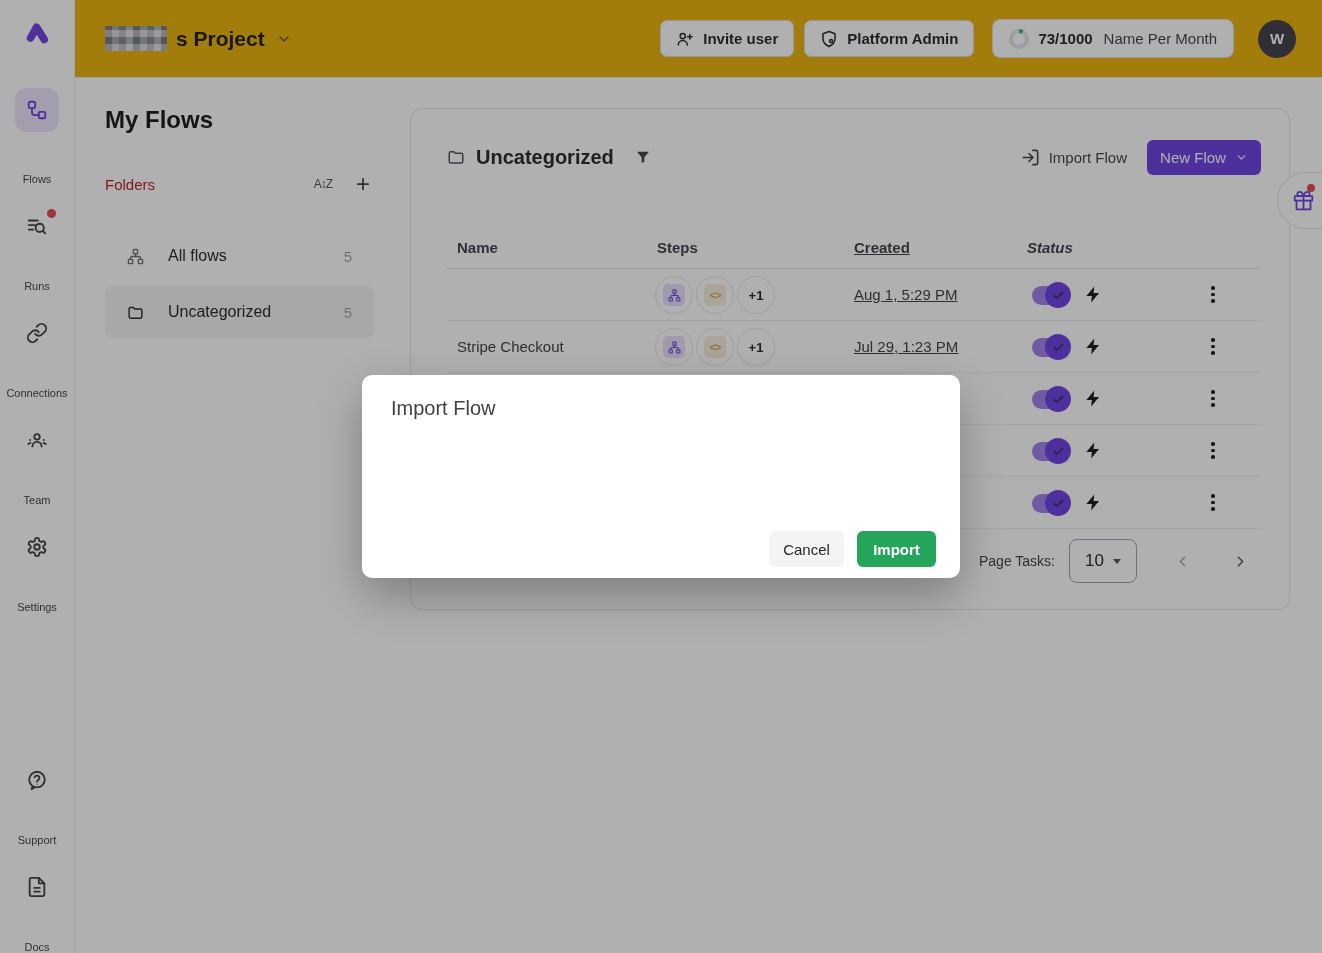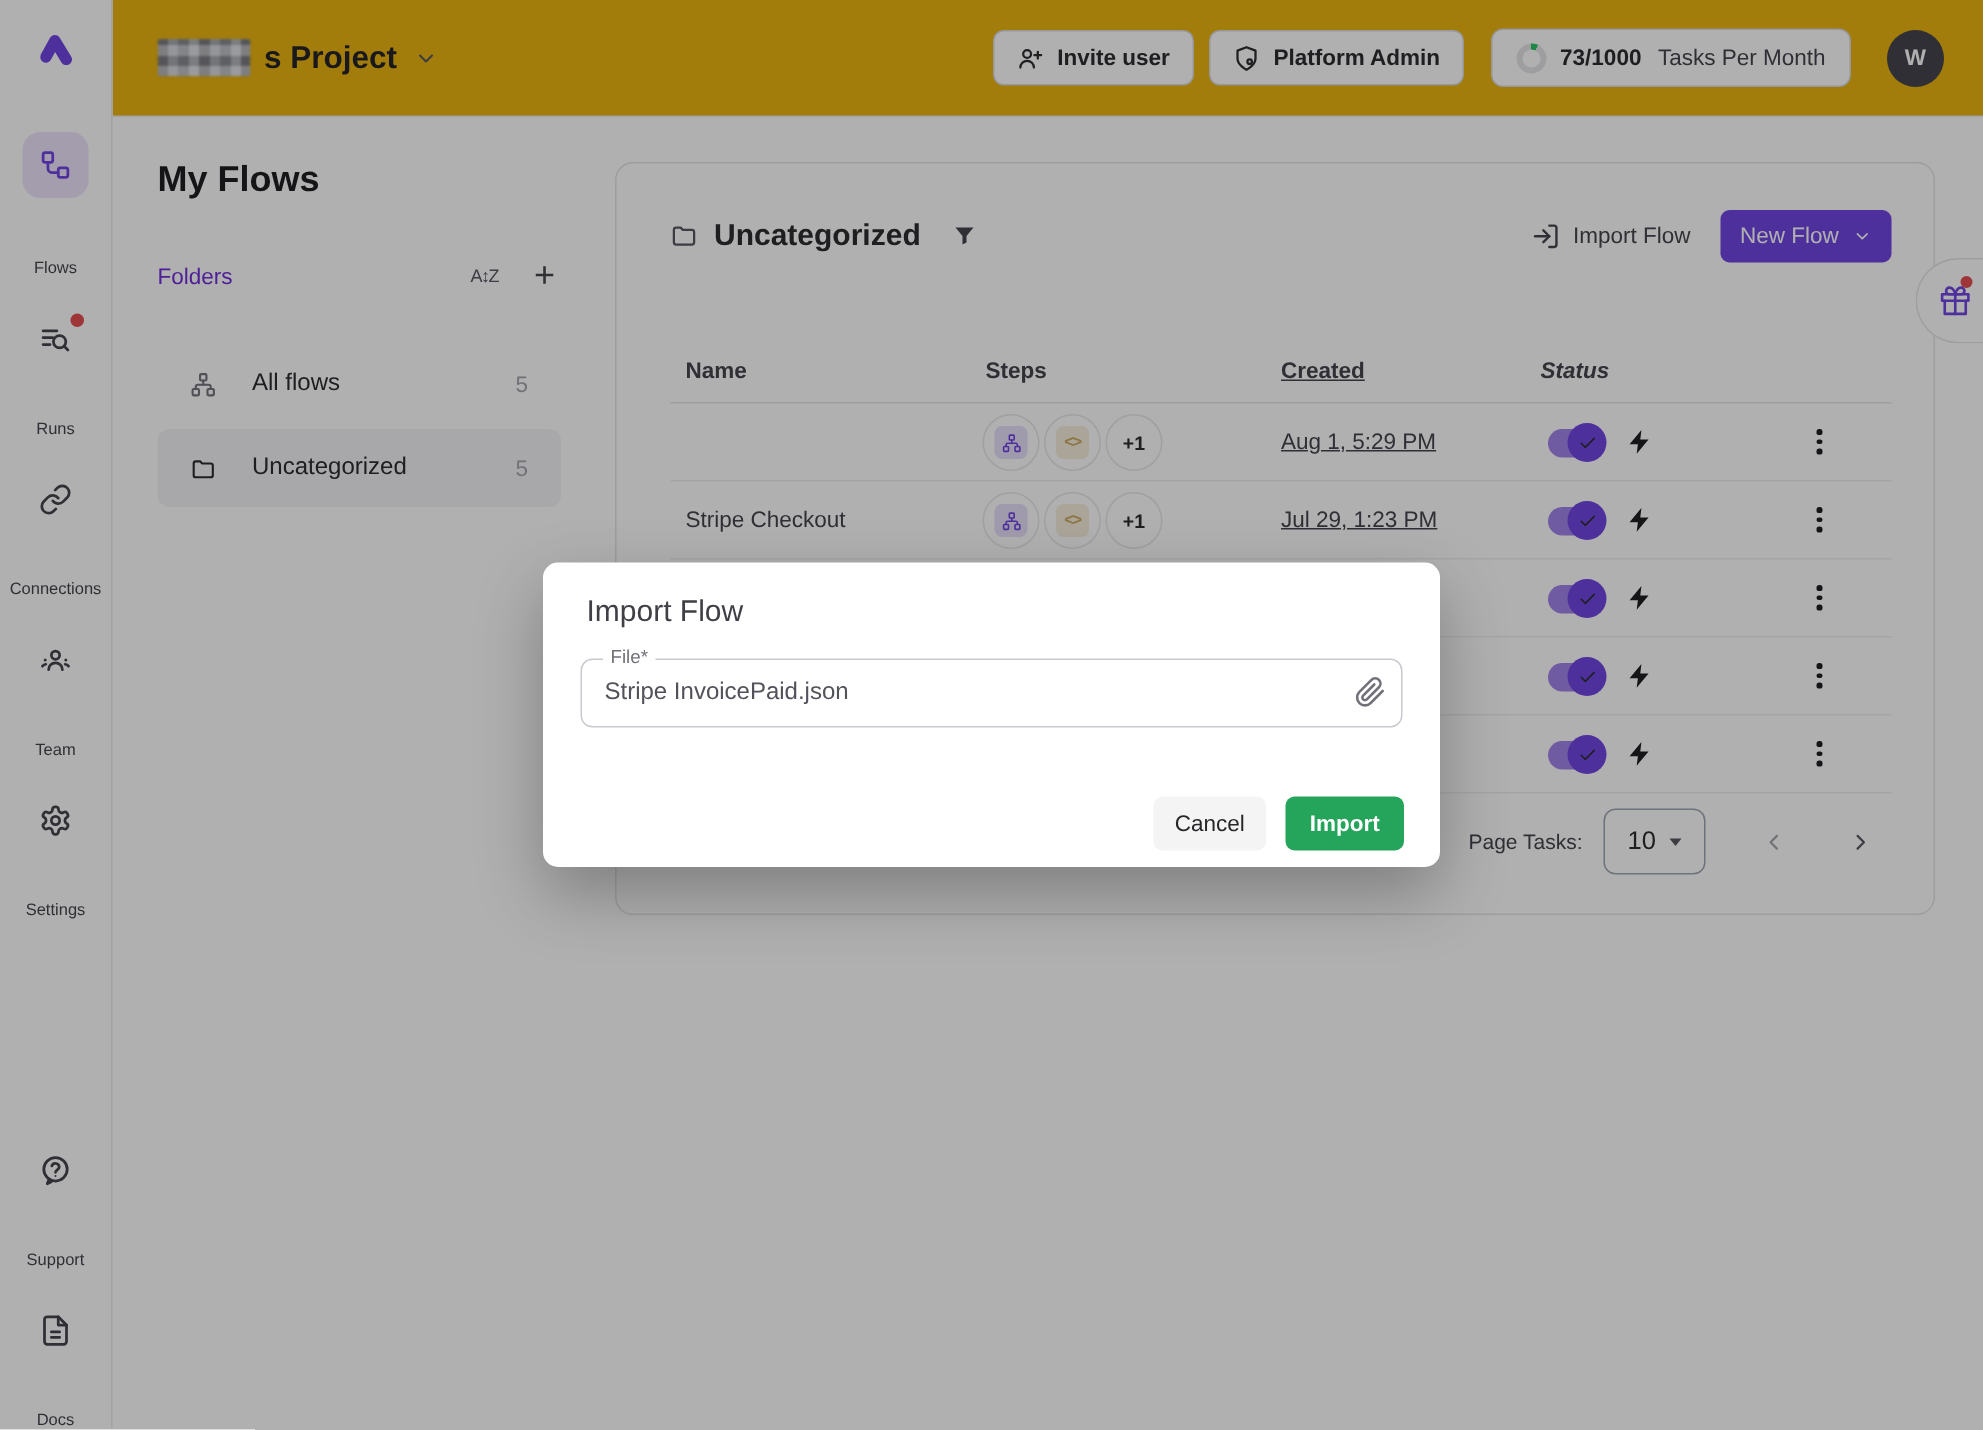--- a/index.html
+++ b/index.html
@@ -44,21 +44,21 @@
   .tasks-count { font-size:15px; font-weight:700; color:#27272a; }
   .tasks-label { font-size:15px; color:#3f3f46; margin-left:2px; }
   .avatar { width:38px; height:38px; border-radius:50%; background:#3f3f46; color:#fff;
     display:flex; align-items:center; justify-content:center; font-size:15px; font-weight:700;
     margin-left:14px; cursor:pointer; }
 
   
   .flows-sidebar { position:absolute; left:75px; top:78px; width:335px; padding:28px 0 0 30px; }
   .page-title { font-size:24px; font-weight:700; color:#18181b; }
   .folders-head { display:flex; align-items:center; margin-top:38px; padding-right:40px; }
-  .folders-label { font-size:15px; color:#6d28d9; }
+  .folders-label { font-size:15px; color:#b91c1c; }
   .folders-tools { margin-left:auto; display:flex; align-items:center; gap:24px; }
   .sort-az { font-size:12px; color:#52525b; letter-spacing:-1px; cursor:pointer; }
   .add-folder { font-size:24px; font-weight:300; color:#3f3f46; line-height:1; cursor:pointer; }
   .folder-list { margin-top:34px; display:flex; flex-direction:column; gap:4px; padding-right:36px; }
   .folder-item { display:flex; align-items:center; height:52px; padding:0 22px; border-radius:8px;
     font-size:16px; color:#27272a; cursor:pointer; }
   .folder-item.selected { background:#f4f4f5; }
   .folder-item .f-icon { margin-right:24px; color:#71717a; }
   .folder-item.selected .f-icon { color:#27272a; }
   .folder-count { margin-left:auto; font-size:15px; color:#a1a1aa; }
@@ -254,21 +254,21 @@
               <path d="M12 22s8-4 8-10V5l-8-3-8 3v7c0 6 8 10 8 10z"></path>
               <circle cx="14.8" cy="14.8" r="3" fill="currentColor" stroke="none"></circle>
               <circle cx="14.8" cy="14.8" r="1" fill="#fff" stroke="none"></circle>
             </svg>
         </span>
         <span>Platform Admin</span>
       </button>
       <div class="tasks-pill">
         <span class="ring"></span>
         <span class="tasks-count">73/1000</span>
-        <span class="tasks-label">Tasks Per Month</span>
+        <span class="tasks-label">Name Per Month</span>
       </div>
       <div class="avatar">W</div>
     </div>
   </header>
 
   <div class="flows-sidebar">
     <h1 class="page-title">My Flows</h1>
     <div class="folders-head">
       <span class="folders-label">Folders</span>
       <span class="folders-tools">
@@ -516,28 +516,19 @@
           <path d="M12 7h4.5a2.5 2.5 0 0 0 0-5C13 2 12 7 12 7z"></path>
         </svg>
     </span>
     <span class="gift-dot"></span>
   </div>
 
   <div class="overlay"></div>
 
   <div class="modal">
     <div class="modal-title">Import Flow</div>
-    <div class="file-field">
-      <span class="file-label">File*</span>
-      <div class="file-value">Stripe InvoicePaid.json</div>
-      <span class="clip-btn">
-        <svg class="ic" width="21" height="21" viewBox="0 0 24 24" stroke-width="1.8">
-            <path d="M21.44 11.05l-9.19 9.19a6 6 0 0 1-8.49-8.49l9.19-9.19a4 4 0 0 1 5.66 5.66l-9.2 9.19a2 2 0 0 1-2.83-2.83l8.49-8.48"></path>
-          </svg>
-      </span>
-    </div>
     <div class="modal-actions">
       <button class="btn-cancel">Cancel</button>
       <button class="btn-import">Import</button>
     </div>
   </div>
 
 </div>
 
 </body></html>

